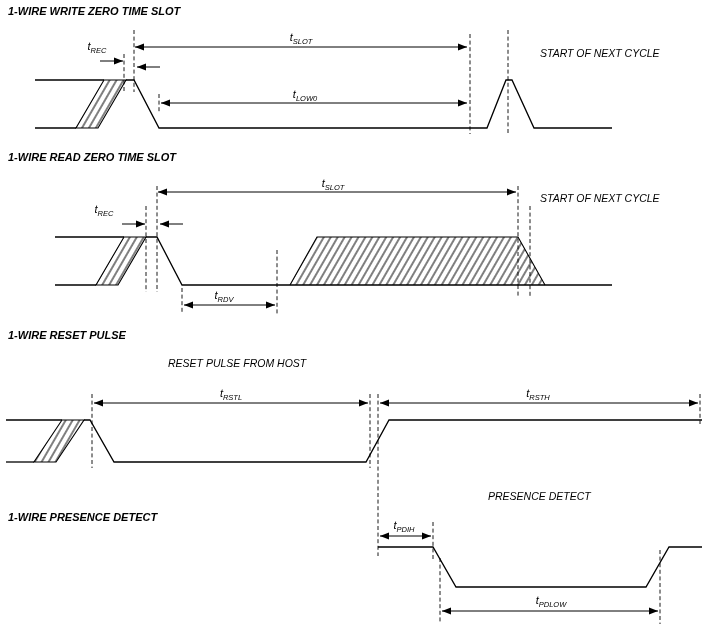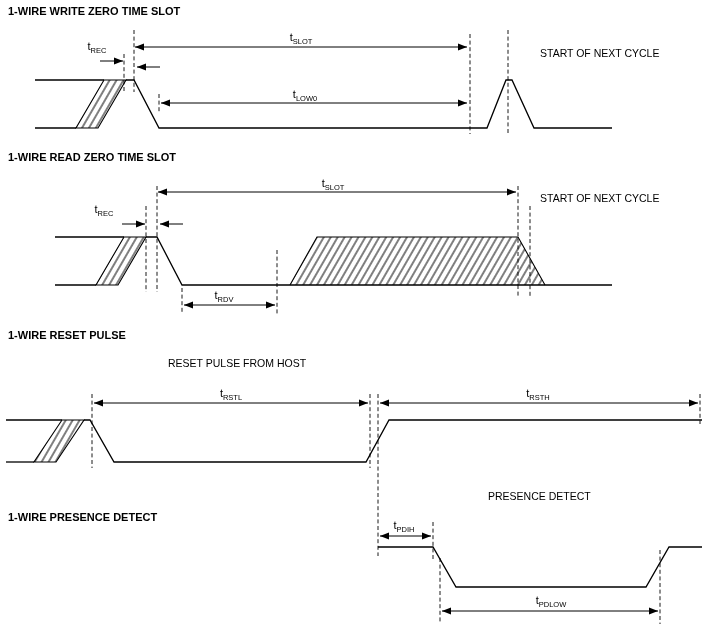--- a/index.html
+++ b/index.html
@@ -1,17 +1,17 @@
 <!DOCTYPE html>
 <html><head>
 <meta charset="utf-8">
 <style>
   html,body{margin:0;padding:0;background:#ffffff;}
   .stage{position:relative;width:705px;height:634px;background:#ffffff;overflow:hidden;
-         font-family:"Liberation Sans", sans-serif;}
+         font-family:"Liberation Sans", sans-serif;font-style:italic;}
   svg{position:absolute;left:0;top:0;}
   .title{font-family:"Liberation Sans",sans-serif;font-size:11px;font-weight:bold;fill:#000;}
   .note{font-family:"Liberation Sans",sans-serif;font-size:10.5px;fill:#000;}
   .tl{font-family:"Liberation Sans",sans-serif;font-size:11px;fill:#000;}
   .tl .sub{font-size:7.5px;}
   .wf{fill:none;stroke:#000;stroke-width:1.3;}
   .hb{fill:url(#hatch);stroke:#000;stroke-width:1.1;}
   .hbo{fill:url(#hatch);stroke:#000;stroke-width:1.1;}
   .dg{stroke:#000;stroke-width:0.9;stroke-dasharray:4 2.6;}
   .ar{stroke:#000;stroke-width:1;}

